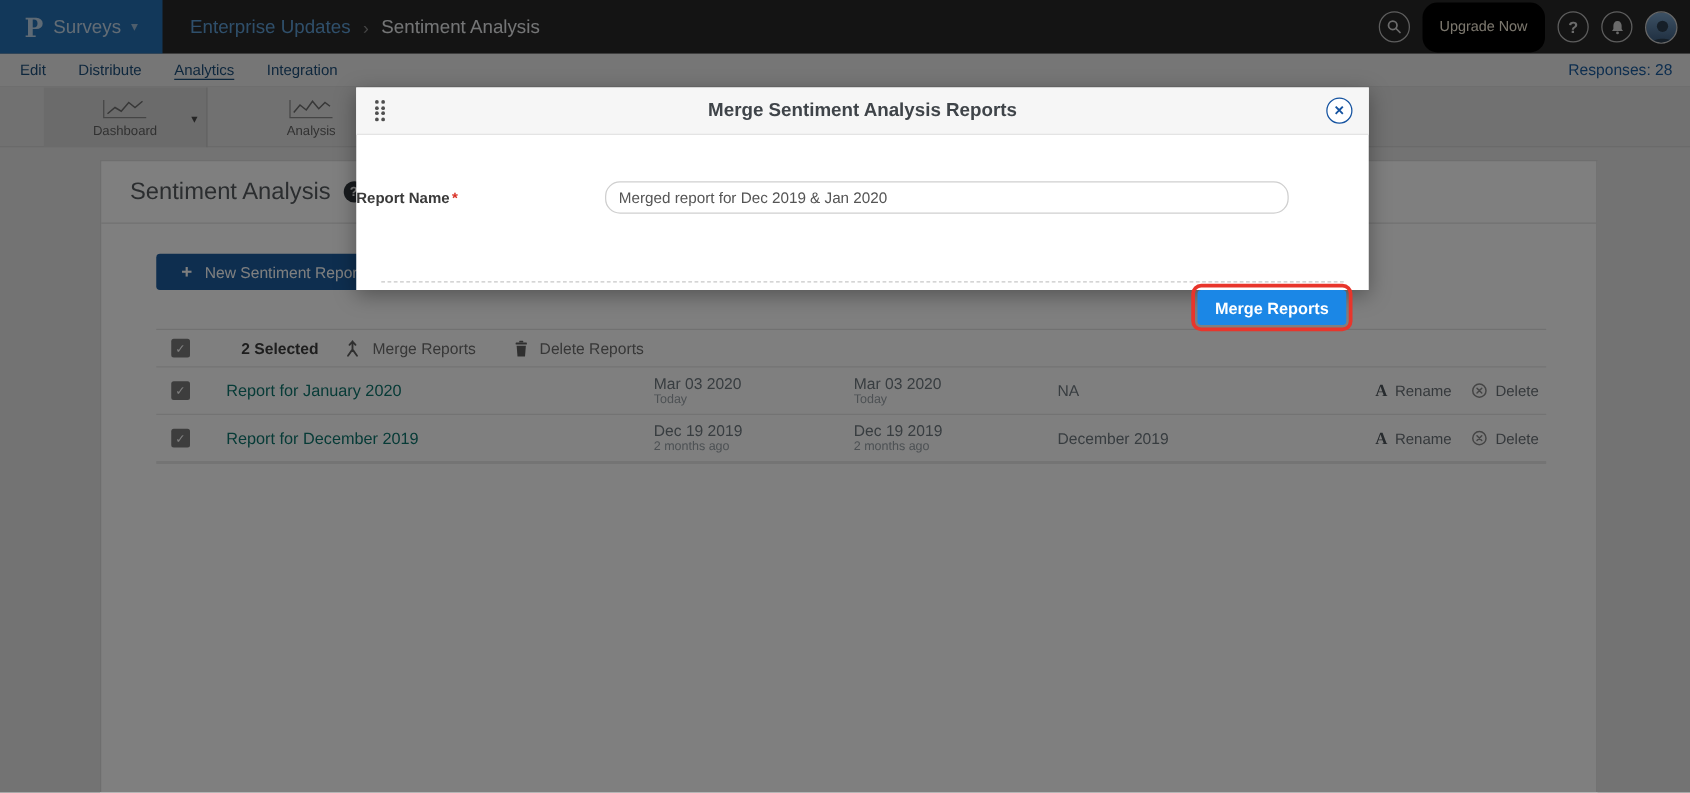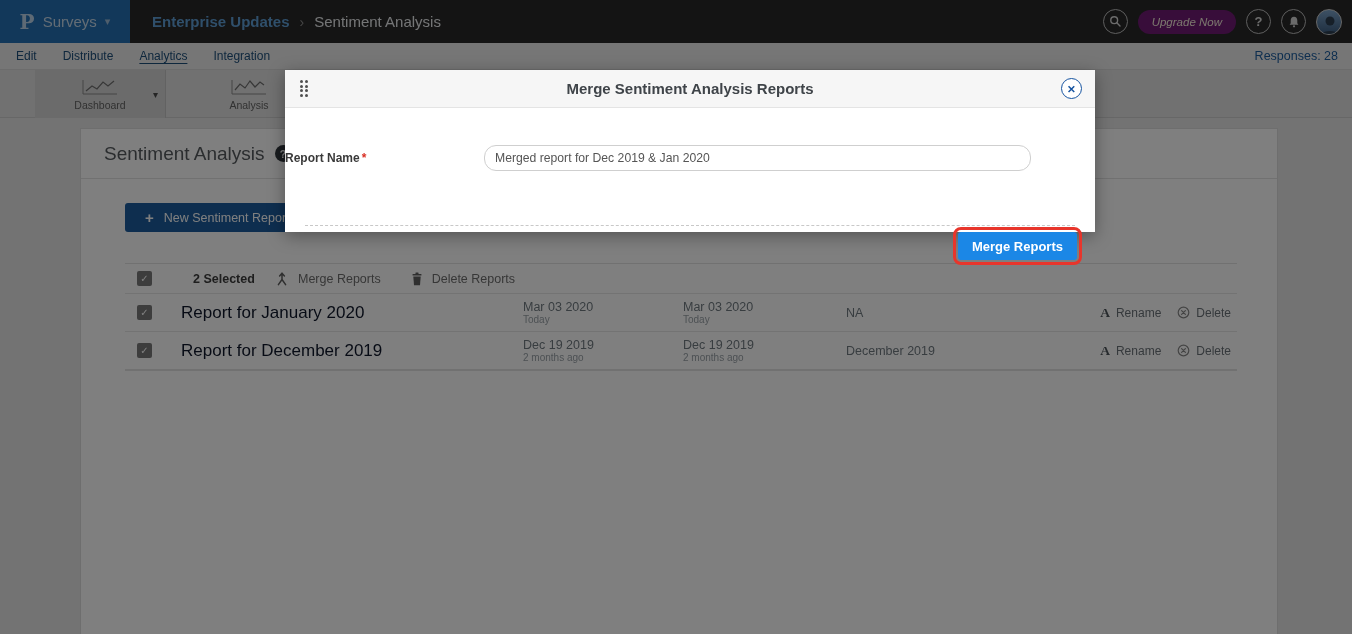--- a/index.html
+++ b/index.html
@@ -6,26 +6,26 @@
   html,body { width:1352px; height:634px; overflow:hidden; }
   body { font-family:"Liberation Sans", sans-serif; background:#e7e7e7; position:relative; }
 
   
   .topbar { position:absolute; left:0; top:0; width:1352px; height:43px; background:#282828; display:flex; align-items:center; }
   .logo-box { width:130px; height:43px; background:#2470b4; display:flex; align-items:center; justify-content:center; gap:8px; cursor:pointer; }
   .p-logo { color:#bdd5ea; font-size:20px; font-weight:bold; font-family:"DejaVu Serif", serif; transform:scaleY(1.05); }
   .product-name { color:#c6d9ea; font-size:15px; }
   .logo-caret { color:#9dbcd8; font-size:11px; }
   .breadcrumb { margin-left:22px; display:flex; align-items:center; gap:10px; font-size:15px; }
-  .crumb-link { color:#5f9fd6; cursor:pointer;font-weight:bold; }
+  .crumb-link { color:#5f9fd6; cursor:pointer; }
   .crumb-sep { color:#8b8b8b; font-size:14px; }
   .crumb-current { color:#e8eaec; }
   .topbar-right { margin-left:auto; display:flex; align-items:center; gap:10px; padding-right:10px; }
   .circle-btn { width:25px; height:25px; border-radius:50%; border:1.5px solid #bdbdbd; display:flex; align-items:center; justify-content:center; cursor:pointer; background:transparent; color:#d8d8d8; font-size:13px; font-weight:bold; }
-  .upgrade-btn { height:24px; padding:0 14px; border-radius:12px; background:#701a75; border:none; color:#f7eedb; font-size:11.5px; font-family:"Liberation Sans", sans-serif; cursor:pointer;font-style:italic; }
+  .upgrade-btn { height:40px; padding:0 14px; border-radius:12px; background:#000000; border:none; color:#f7eedb; font-size:11.5px; font-family:"Liberation Sans", sans-serif; cursor:pointer; }
   .avatar { width:26px; height:26px; border-radius:50%; border:1.5px solid #cfcfcf; background:linear-gradient(#7ba3c9,#3d5d80); overflow:hidden; cursor:pointer; position:relative; }
   .avatar svg { position:absolute; left:1px; top:3px; }
 
   
   .menubar { position:absolute; left:0; top:43px; width:1352px; height:27px; background:#ededed; border-bottom:1px solid #d8d8d8; display:flex; align-items:center; padding:0 14px 0 16px; }
   .tabs { display:flex; gap:26px; }
   .tab { font-size:12px; color:#1d4e7a; cursor:pointer; }
   .tab.active { text-decoration:underline; text-underline-offset:3px; }
   .responses { margin-left:auto; font-size:12.5px; color:#1b5c9e; }
 
@@ -51,21 +51,21 @@
   .t-row { display:flex; align-items:center; border-bottom:1px solid #e6e6e6; }
   .t-row:last-child { border-bottom:1px solid #e2e2e2; }
   .sel-row { height:30px; }
   .data-row { height:38px; }
   .col-check { width:44px; display:flex; align-items:center; }
   .checkbox { width:15px; height:15px; margin-left:12px; background:#7a7a7a; border-radius:2px; color:#fff; font-size:10px; display:flex; align-items:center; justify-content:center; cursor:pointer; }
   .sel-count { margin-left:24px; width:62px; font-size:12.5px; font-weight:bold; color:#3c3c3c; }
   .bulk-action { display:flex; align-items:center; gap:9px; font-size:12.5px; color:#6e6e6e; cursor:pointer; }
   .bulk-merge { margin-left:20px; }
   .bulk-delete { margin-left:30px; }
-  .col-name { width:342px; padding-left:12px; font-size:17px; color:#0f172a; }
+  .col-name { width:342px; padding-left:12px; font-size:13px; color:#0f766e; }
   .col-date1 { width:172px; padding-left:12px; }
   .col-date2 { width:163px; }
   .date-main { font-size:12.5px; color:#707a81; line-height:14px; }
   .date-sub { font-size:10px; color:#9aa2a8; line-height:12px; }
   .col-period { flex:1; font-size:12.5px; color:#707a81; }
   .col-actions { width:160px; display:flex; justify-content:flex-end; align-items:center; gap:16px; padding-right:6px; }
   .row-action { display:flex; align-items:center; gap:6px; font-size:12px; color:#6b7278; cursor:pointer; }
   .rename-glyph { font-family:"Liberation Serif", serif; font-size:13.5px; font-weight:bold; color:#4f565c; }
 
   

